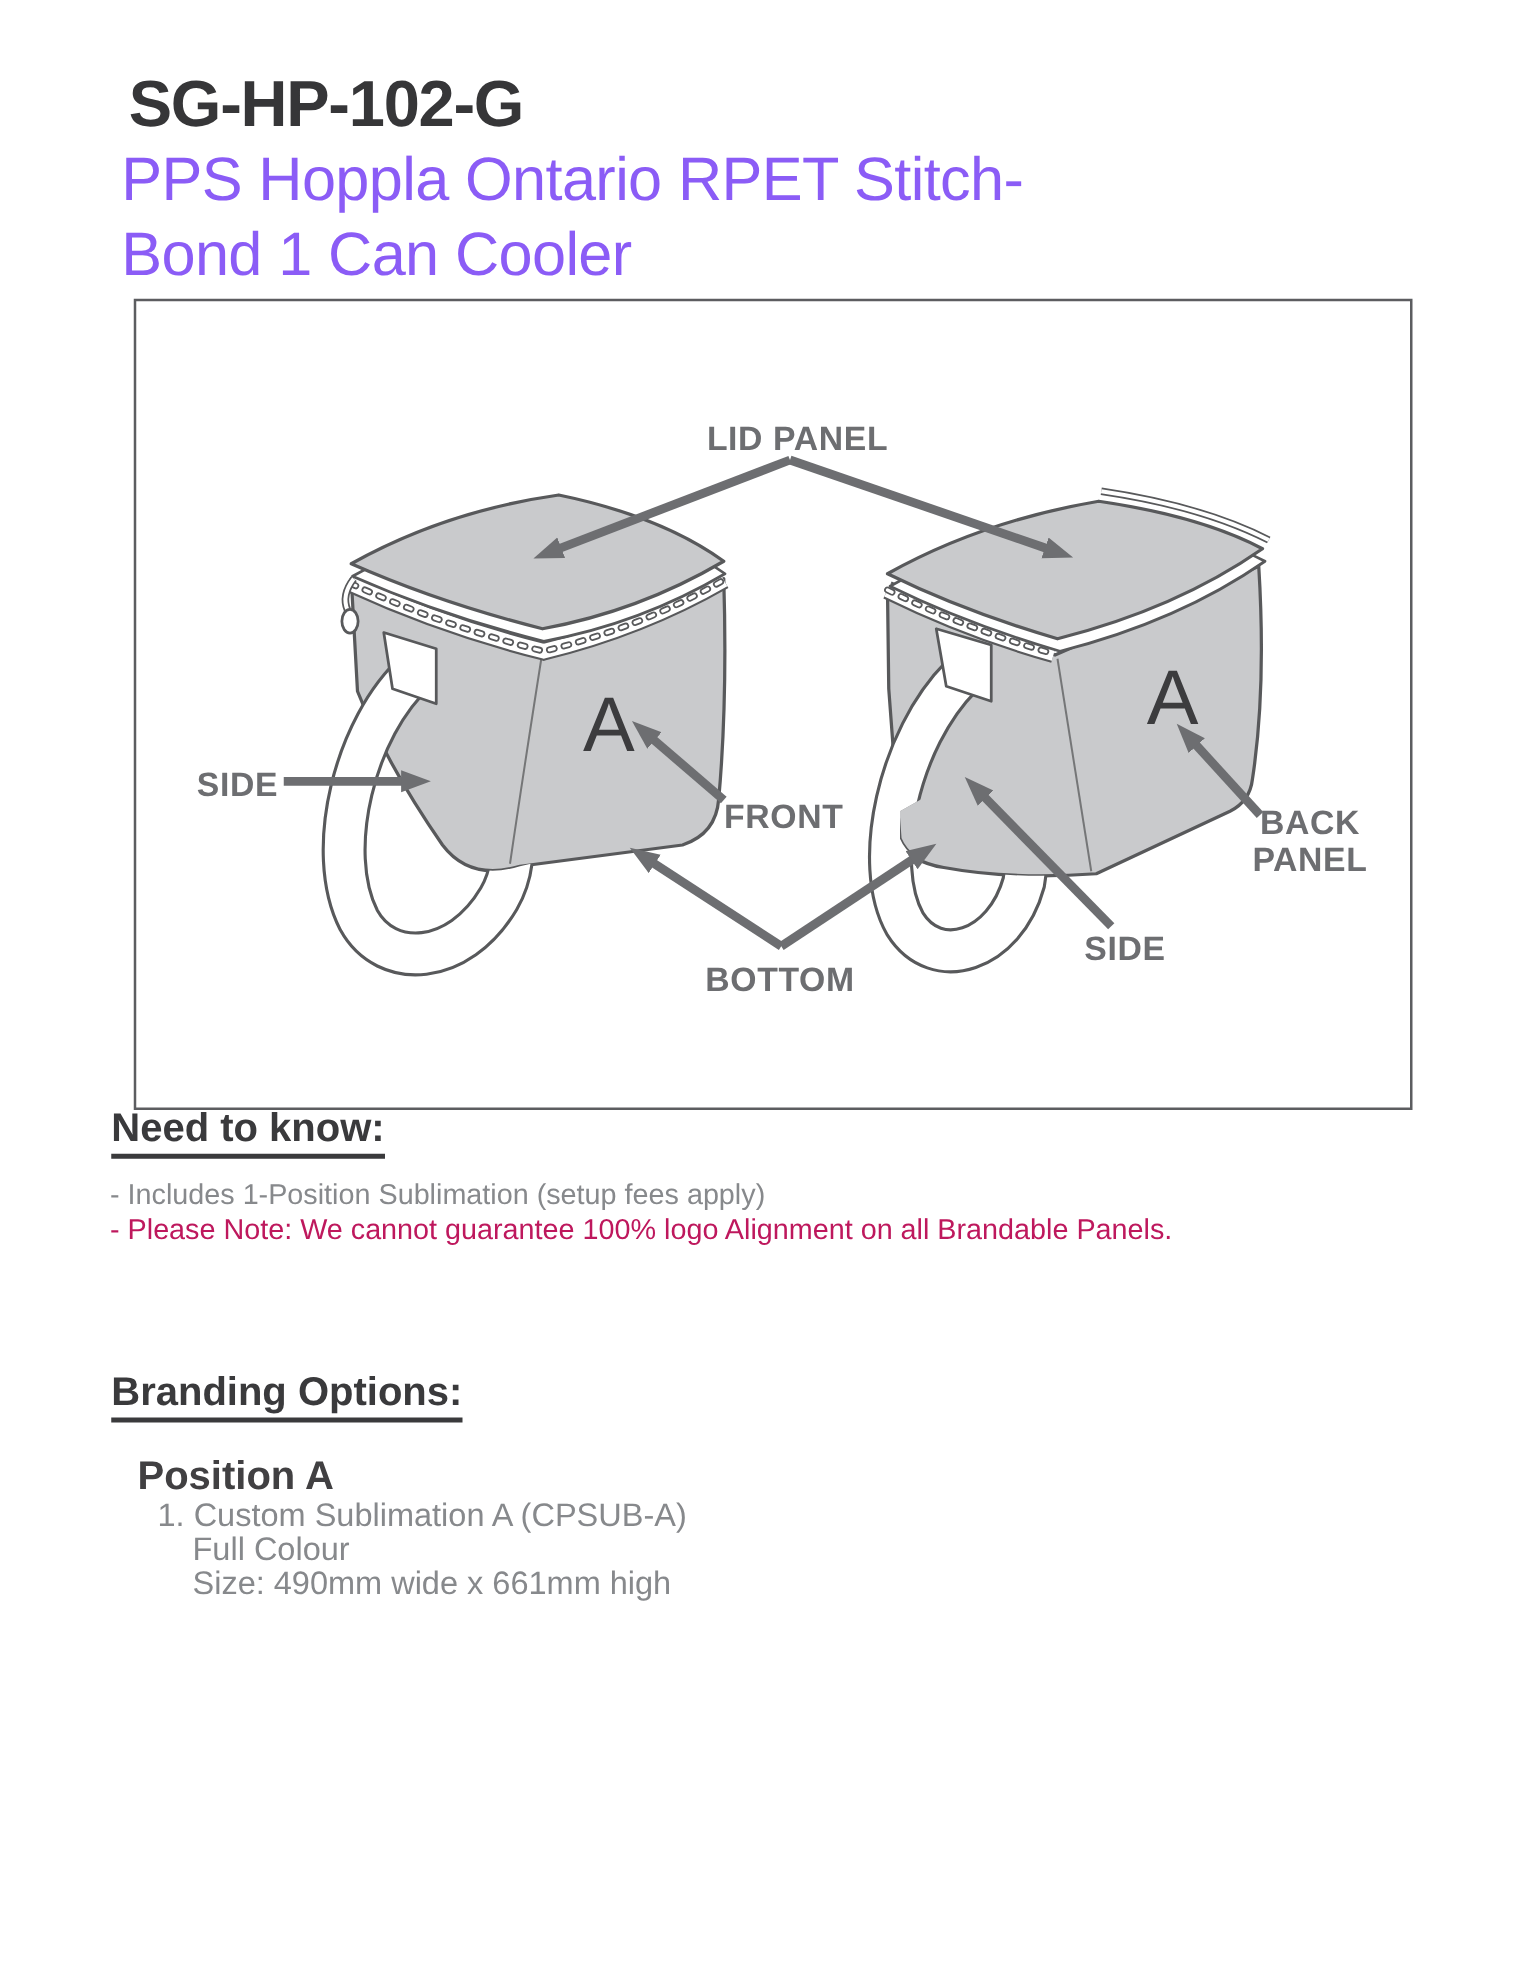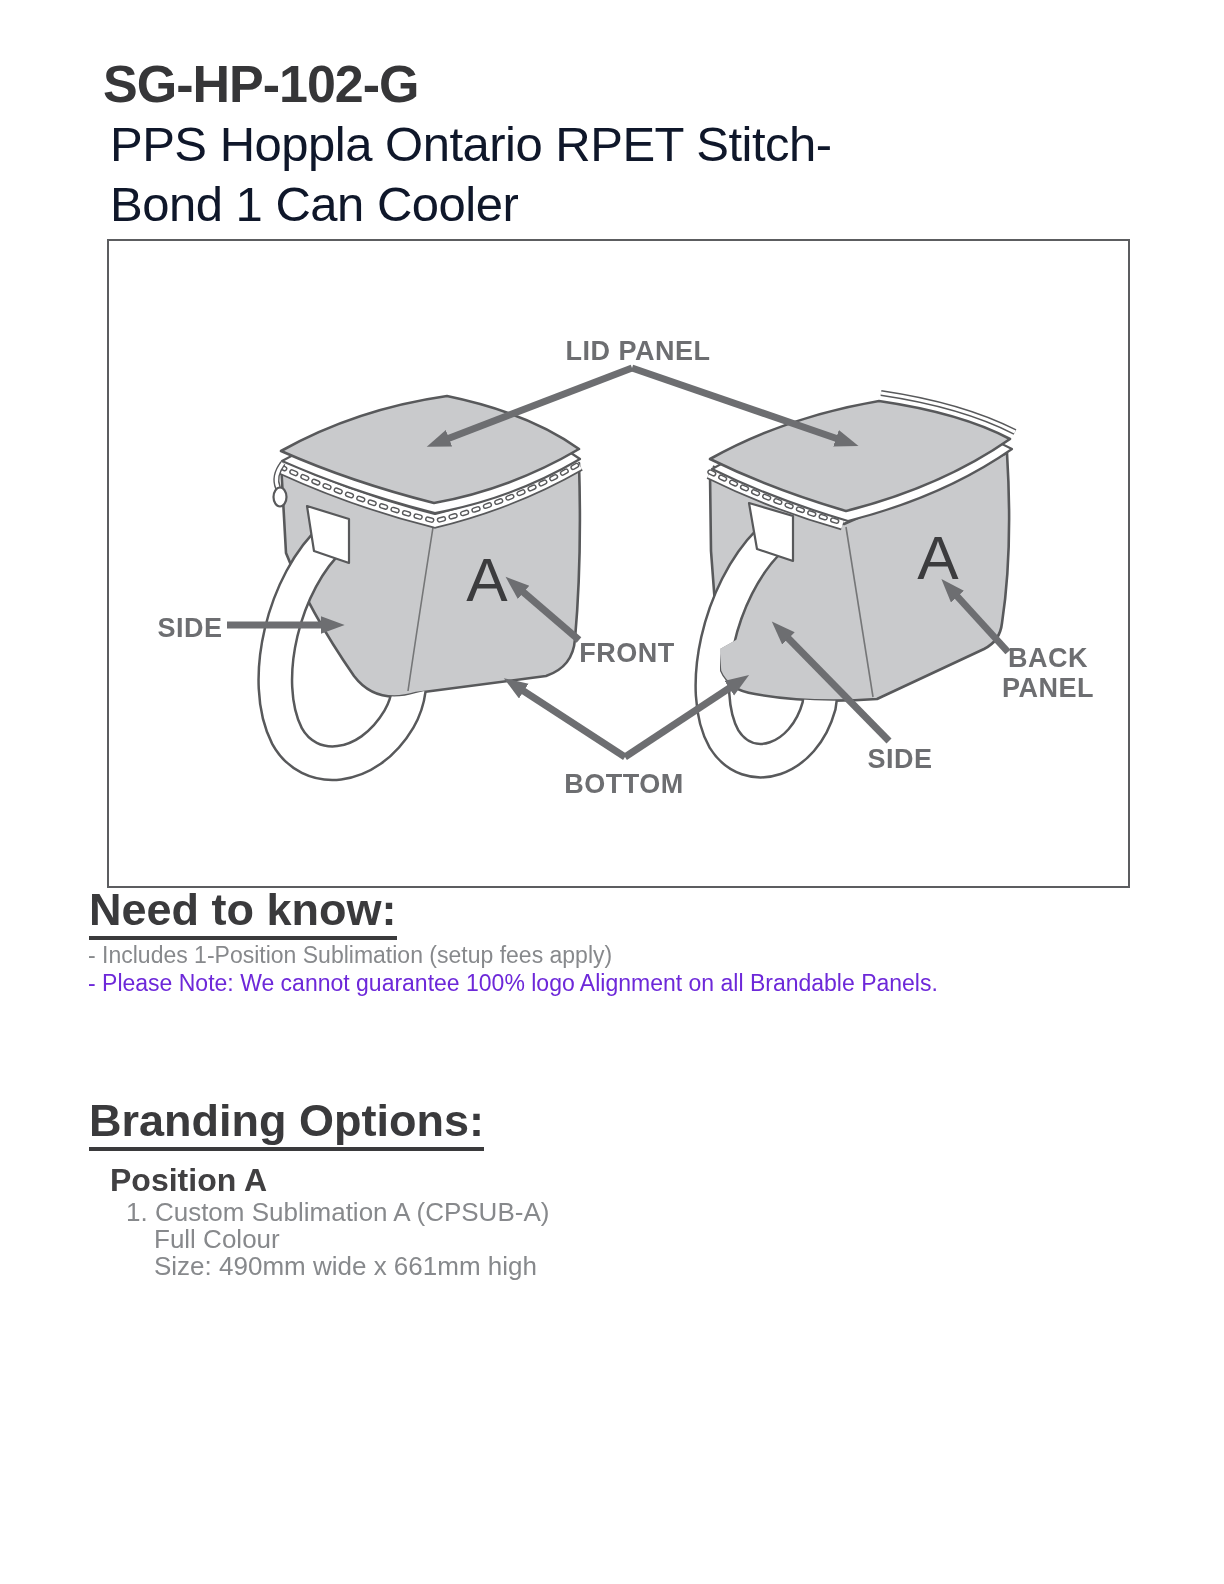--- a/index.html
+++ b/index.html
@@ -1,32 +1,32 @@
 <!DOCTYPE html>
 <html><head>
 <meta charset="utf-8">
 <style>
   html,body{margin:0;padding:0;background:#ffffff;}
   .page{position:relative;width:1224px;height:1492px;background:#fff;overflow:hidden;
         font-family:"Liberation Sans",sans-serif;}
   .title{position:absolute;left:103px;top:54px;font-size:52px;font-weight:bold;
          color:#363638;letter-spacing:-1px;white-space:nowrap;}
-  .subtitle{position:absolute;left:110px;top:114px;font-size:49px;font-weight:normal;
-            color:#0f172a;line-height:60px;letter-spacing:-0.5px;white-space:nowrap;}
+  .subtitle{position:absolute;left:97px;top:114px;font-size:49px;font-weight:normal;
+            color:#8b5cf6;line-height:60px;letter-spacing:-0.5px;white-space:nowrap;}
   .diagram-box{position:absolute;left:107px;top:239px;width:1023px;height:649px;
                border:2px solid #5c5d60;box-sizing:border-box;background:#fff;}
   .diagram-box svg{display:block;width:100%;height:100%;}
-  .section-heading{position:absolute;font-size:45px;font-weight:bold;color:#3a3a3c;
+  .section-heading{position:absolute;font-size:32px;font-weight:bold;color:#3a3a3c;
                    line-height:1.05;border-bottom:4px solid #3a3a3c;padding-bottom:3px;
                    white-space:nowrap;display:inline-block;}
   .nk-heading{left:89px;top:886px;}
   .bo-heading{left:89px;top:1097px;text-align:right;}
   .note{position:absolute;font-size:23px;white-space:nowrap;}
   .note-1{left:88px;top:942px;color:#87898c;}
-  .note-2{left:88px;top:970px;color:#6d28d9;}
+  .note-2{left:88px;top:970px;color:#be185d;}
   .pos-heading{position:absolute;left:110px;top:1162px;font-size:32px;font-weight:bold;
                color:#414042;white-space:nowrap;}
   .b-line{position:absolute;font-size:26px;color:#87898c;white-space:nowrap;}
   .b-line1{left:126px;top:1197px;}
   .b-line2{left:154px;top:1224px;}
   .b-line3{left:154px;top:1251px;}
   
   .bag-fill{fill:#c9cacc;stroke:#58595b;stroke-width:2.6;stroke-linejoin:round;}
   .lid-base{fill:#ffffff;stroke:#58595b;stroke-width:2.2;stroke-linejoin:round;}
   .crease{fill:none;stroke:#58595b;stroke-width:1.6;opacity:.75;}

